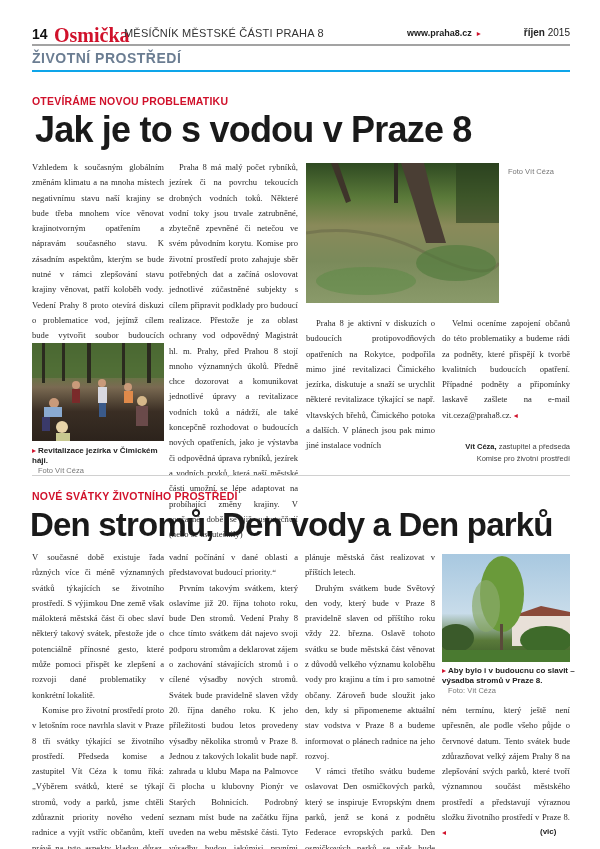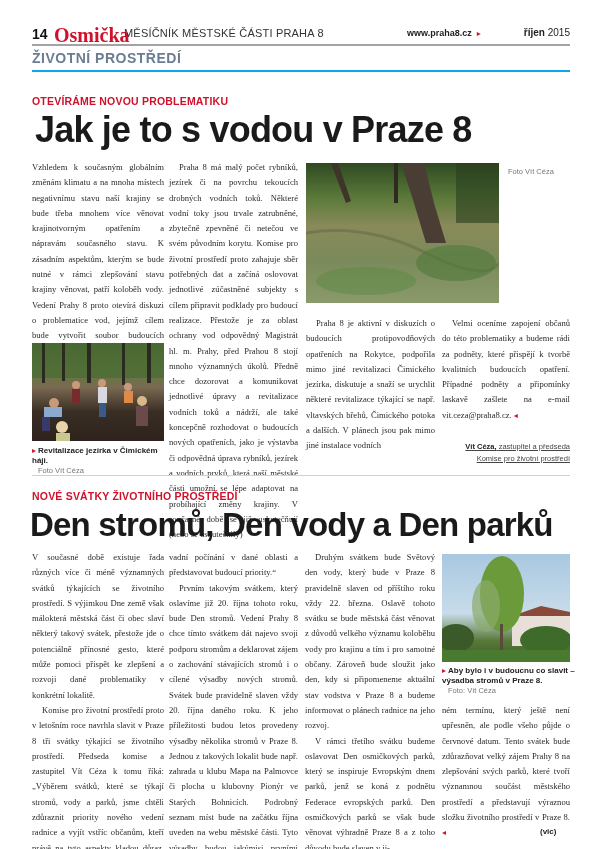--- a/index.html
+++ b/index.html
@@ -111,41 +111,42 @@
   <div class="credit">Foto Vít Céza</div>
 </div>
 
 <div class="abs col serif" style="left:306px; top:316px; width:129px;">
   <p>Praha 8 je aktivní v diskuzích o budoucích protipovodňových opatřeních na Rokytce, podpořila mimo jiné revitalizaci Čimického jezírka, diskutuje a snaží se urychlit některé revitalizace týkající se např. vltavských břehů, Čimického potoka a dalších. V plánech jsou pak mimo jiné instalace vodních</p>
 </div>
 
 <div class="abs col serif" style="left:442px; top:316px; width:128px;">
   <p><span>Velmi oceníme zapojení občanů do této problematiky a budeme rádi za podněty, které přispějí k tvorbě kvalitních budoucích opatření. Případné podněty a připomínky laskavě zašlete na e-mail vit.ceza@praha8.cz.</span> <span class="endmark">◂</span></p>
 </div>
-<div class="abs sign sans" style="left:442px; top:441px; width:128px;text-decoration:underline;">
+<div class="abs sign sans" style="left:442px; top:441px; width:128px;">
   <div><b>Vít Céza,</b> <span>zastupitel a předseda</span></div>
   <div>Komise pro životní prostředí</div>
 </div>
 
 <div class="abs divider"></div>
 
 <div class="abs kicker sans" style="left:32px; top:490px;">NOVÉ SVÁTKY ŽIVOTNÍHO PROSTŘEDÍ</div>
 <div class="abs headline sans" style="left:30px; top:508px; font-size:33px;">Den stromů, Den vody a Den parků</div>
 
 <div class="abs col serif" style="left:32px; top:550px; width:132px;">
   <p class="first">V současné době existuje řada různých více či méně významných svátků týkajících se životního prostředí. S výjimkou Dne země však málokterá městská část či obec slaví některý takový svátek, přestože jde o potenciálně přínosné gesto, které může pomoci přispět ke zlepšení a rozvoji dané problematiky v konkrétní lokalitě.</p>
   <p>Komise pro životní prostředí proto v letošním roce navrhla slavit v Praze 8 tři svátky týkající se životního prostředí. Předseda komise a zastupitel Vít Céza k tomu říká: „Výběrem svátků, které se týkají stromů, vody a parků, jsme chtěli zdůraznit priority nového vedení radnice a vyjít vstříc občanům, kteří právě na tyto aspekty kladou důraz. Svátky budou sloužit jako dny, ve kterých budeme hodnotit dosa-</p>
 </div>
 
 <div class="abs col serif" style="left:169px; top:550px; width:129px;">
   <p class="first">vadní počínání v dané oblasti a představovat budoucí priority.“</p>
   <p>Prvním takovým svátkem, který oslavíme již 20. října tohoto roku, bude Den stromů. Vedení Prahy 8 chce tímto svátkem dát najevo svoji podporu stromům a deklarovat zájem o zachování stávajících stromů i o cílené výsadby nových stromů. Svátek bude pravidelně slaven vždy 20. října daného roku. K jeho příležitosti budou letos provedeny výsadby několika stromů v Praze 8. Jednou z takových lokalit bude např. zahrada u klubu Mapa na Palmovce či plocha u klubovny Pionýr ve Starých Bohnicích. Podrobný seznam míst bude na začátku října uveden na webu městské části. Tyto výsadby budou jakýmisi prvními vlaštovkami navazujících jarních výsadeb, které</p>
 </div>
 
 <div class="abs col serif" style="left:305px; top:550px; width:130px;">
+  <p class="first">plánuje městská část realizovat v příštích letech.</p>
   <p>Druhým svátkem bude Světový den vody, který bude v Praze 8 pravidelně slaven od příštího roku vždy 22. března. Oslavě tohoto svátku se bude městská část věnovat z důvodů velkého významu koloběhu vody pro krajinu a tím i pro samotné občany. Zároveň bude sloužit jako den, kdy si připomeneme aktuální stav vodstva v Praze 8 a budeme informovat o plánech radnice na jeho rozvoj.</p>
   <p>V rámci třetího svátku budeme oslavovat Den osmičkových parků, který se inspiruje Evropským dnem parků, jenž se koná z podnětu Federace evropských parků. Den osmičkových parků se však bude věnovat výhradně Praze 8 a z toho důvodu bude slaven v ji-</p>
 </div>
 
 <div class="abs photo" style="left:442px; top:554px; width:128px; height:108px; background: linear-gradient(180deg,#a8c8e0 0%,#c8dcea 55%,#5a7a3a 80%,#3a5a28 100%);">
   <svg width="128" height="108" viewBox="0 0 128 108">
     <rect x="70" y="62" width="58" height="30" fill="#e8e0d8"></rect>
     <polygon points="70,62 99,52 128,58 128,62" fill="#8a4a3a"></polygon>
     <ellipse cx="60" cy="40" rx="22" ry="38" fill="#6a9a3a"></ellipse>
     <ellipse cx="44" cy="52" rx="14" ry="26" fill="#8aaa6a" opacity="0.7"></ellipse>

